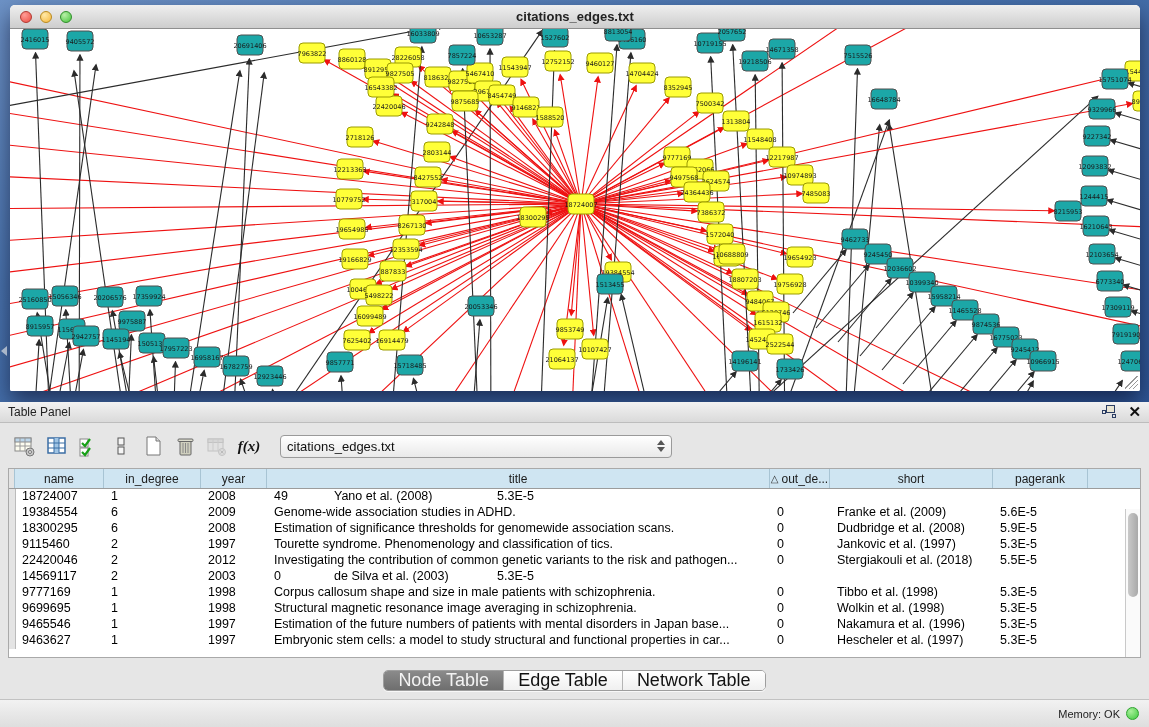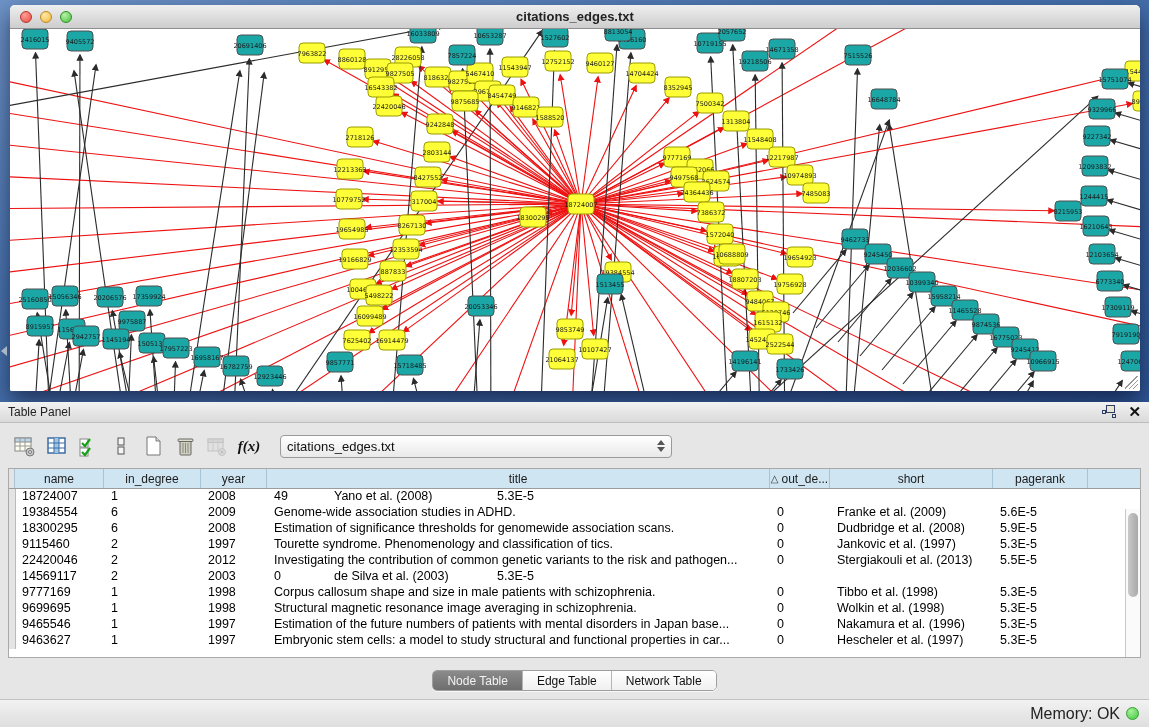--- a/index.html
+++ b/index.html
@@ -82,30 +82,30 @@
   .c6 { width:95px; flex:none; }
   .c7 { flex:1; border-right:none !important; }
   .vscroll { position:absolute; right:0; top:20px; bottom:0; width:15px;
     background:#fafafa; border-left:1px solid #c9c9c9; }
   .vthumb { position:absolute; left:2px; top:4px; width:10px; height:84px; border-radius:6px;
     background:linear-gradient(90deg,#c9c9c9,#a9a9a9); }
 
   .tabs { position:absolute; left:0; right:0; top:268px; display:flex; justify-content:center; }
   .tabgroup { display:flex; border:1px solid #9e9e9e; border-radius:5px; overflow:hidden;
     background:#fff; height:21px; box-shadow:0 1px 0 rgba(255,255,255,.7); }
-  .tab { padding:0 14px; font-size:12px; display:flex; align-items:center;
+  .tab { padding:0 14px; font-size:18px; display:flex; align-items:center;
     color:#111; border-right:1px solid #b5b5b5; background:linear-gradient(#ffffff,#f0f0f0); }
   .tab:last-child { border-right:none; }
   .tab.active { background:linear-gradient(#8b8b8b,#6e6e6e); color:#f3f3f3; }
 
   
   .statusbar { position:absolute; left:0; top:699px; width:1149px; height:28px;
     background:linear-gradient(#f2f2f2,#dedede); border-top:1px solid #c2c2c2;
     display:flex; align-items:center; justify-content:flex-end; padding:0 10px;
-    font-size:16px; color:#222; }
+    font-size:11px; color:#222; }
   .memdot { width:13px; height:13px; border-radius:50%; margin-left:6px;
     background:radial-gradient(circle at 35% 30%, #a9f09b, #3ec93e); border:1px solid #2da32d; }
 </style>
 </head>
 <body>
 
 <div class="desktop">
   <div class="net-window">
     <div class="titlebar">
       <span class="tl r"></span>
@@ -947,21 +947,21 @@
           <div class="tc c5">Jankovic et al. (1997)</div>
           <div class="tc c6">5.3E-5</div>
         </div>
         <div class="trow">
           <div class="tc c-gut"></div>
           <div class="tc c0">22420046</div>
           <div class="tc c1">2</div>
           <div class="tc c2">2012</div>
           <div class="tc c3">Investigating the contribution of common genetic variants to the risk and pathogen...</div>
           <div class="tc c4">0</div>
-          <div class="tc c5">Stergiakouli et al. (2013)</div>
+          <div class="tc c5">Stergiakouli et al. (2018)</div>
           <div class="tc c6">5.5E-5</div>
         </div>
         <div class="trow">
           <div class="tc c-gut"></div>
           <div class="tc c0">14569117</div>
           <div class="tc c1">2</div>
           <div class="tc c2">2003</div>
           <div class="tc c4">0</div>
           <div class="tc c5">de Silva et al. (2003)</div>
           <div class="tc c6">5.3E-5</div>

